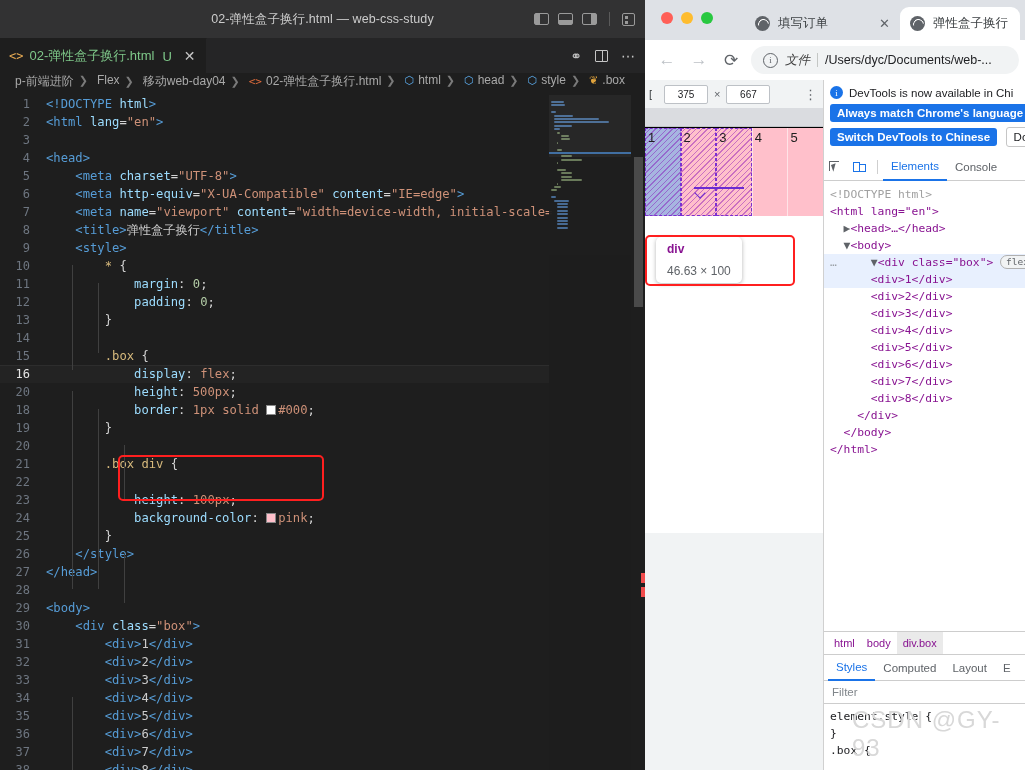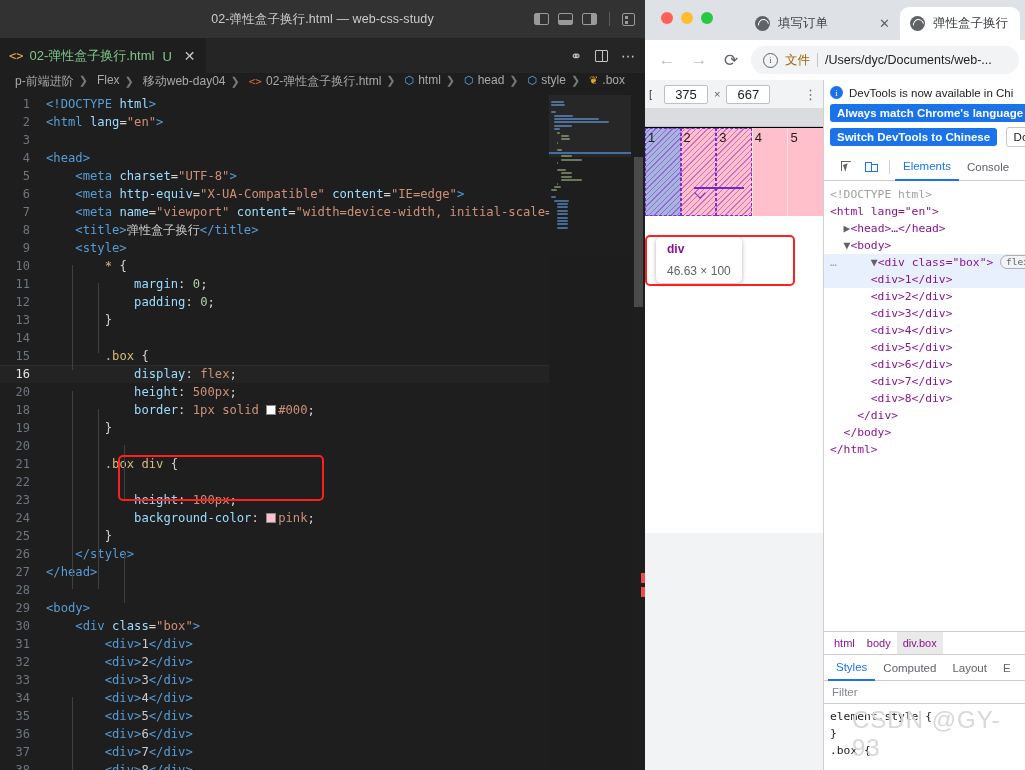--- a/index.html
+++ b/index.html
@@ -93,30 +93,30 @@
     border:1.6px solid #ffffff;border-right-color:transparent;border-bottom-color:transparent;transform:rotate(35deg);}
   .tab-x{color:#5f6368;font-size:13px;margin-left:6px;}
 
   .ch-toolbar{height:40px;background:#ffffff;display:flex;align-items:center;gap:0;padding:0 6px;}
   .nav-btn{width:32px;height:32px;display:flex;align-items:center;justify-content:center;color:#5f6368;font-size:17px;border-radius:50%;}
   .nav-btn.dim{color:#bdc1c6;}
   .omnibox{flex:1;height:28px;background:#f1f3f4;border-radius:14px;display:flex;align-items:center;gap:7px;
     padding:0 12px;margin-left:4px;font-size:12.5px;color:#202124;overflow:hidden;white-space:nowrap;}
   .info-ico{width:13px;height:13px;border:1.3px solid #5f6368;border-radius:50%;color:#5f6368;font-size:9px;
     display:flex;align-items:center;justify-content:center;flex:0 0 auto;font-family:"Liberation Serif",serif;}
-  .om-scheme{color:#a16207;}
+  .om-scheme{color:#404040;font-style:italic;}
   .om-divider{width:1px;height:14px;background:#c4c7c5;}
 
   
   .dt-wrap{position:absolute;left:0;top:80px;width:380px;height:690px;display:flex;}
   .viewport-col{width:178px;background:#f1f3f4;position:relative;}
   .device-bar{height:28px;display:flex;align-items:center;gap:6px;padding:0 4px;background:#f1f3f4;font-size:11.5px;color:#3c4043;}
   .dev-dd{color:#3c4043;font-size:11px;overflow:hidden;width:9px;white-space:nowrap;}
   .dim-input{width:44px;height:19px;background:#ffffff;border:1px solid #bdc1c6;border-radius:2px;
-    display:flex;align-items:center;justify-content:center;font-size:13px;color:#202124;box-sizing:border-box;}
+    display:flex;align-items:center;justify-content:center;font-size:10px;color:#202124;box-sizing:border-box;}
   .xsym{color:#5f6368;font-size:11px;}
   .kebab{color:#5f6368;font-size:13px;line-height:1;letter-spacing:0;margin-left:auto;padding-right:2px;}
   .ruler{height:18px;background:#dadce0;border-bottom:1px solid #c0c4c8;}
   .page-area{position:relative;background:#ffffff;height:525px;}
   .page-inner{position:relative;width:178px;height:525px;overflow:hidden;}
   .flexrow{position:absolute;left:0;top:0;height:88px;width:100%;display:flex;border-top:1px solid #000;}
   .cell{position:relative;background:#ffc0cb;color:#202020;font-size:13px;
     font-family:"Liberation Sans",sans-serif;box-sizing:border-box;display:block;}
   .cell span{position:absolute;left:3px;top:2px;}
   .cell.sel{background:#a6b5e0;}
@@ -135,21 +135,21 @@
   
   .devtools{width:202px;background:#ffffff;border-left:1px solid #d0d0d0;position:relative;overflow:hidden;}
   .dt-banner{padding:6px 6px 7px 6px;}
   .dt-banner-row{display:flex;align-items:center;gap:6px;font-size:11.5px;color:#202124;white-space:nowrap;}
   .bl-ico{width:13px;height:13px;border-radius:50%;background:#1a73e8;color:#fff;font-size:9px;
     display:flex;align-items:center;justify-content:center;flex:0 0 auto;font-family:"Liberation Serif",serif;}
   .btn-blue{background:#1a73e8;color:#fff;font-size:11.5px;font-weight:bold;border-radius:3px;
     padding:3px 7px;white-space:nowrap;display:inline-block;margin-top:5px;}
   .btn-white{background:#fff;border:1px solid #c6c6c6;color:#202124;font-size:11.5px;border-radius:3px;
     padding:3px 7px;white-space:nowrap;display:inline-block;margin-top:5px;margin-left:4px;}
-  .dt-tabbar{height:26px;border-bottom:1px solid #cdcdcd;display:flex;align-items:center;gap:0;padding-left:12px;}
+  .dt-tabbar{height:26px;border-bottom:1px solid #cdcdcd;display:flex;align-items:center;gap:0;padding-left:0;}
   .dt-tb-ico{width:22px;height:20px;display:flex;align-items:center;justify-content:center;margin-right:2px;}
   .inspect-ico{width:12px;height:12px;position:relative;}
   .inspect-ico::before{content:"";position:absolute;left:0;top:0;width:9px;height:9px;border:1.4px solid #5f6368;
     border-right:none;border-bottom:none;}
   .inspect-ico::after{content:"";position:absolute;left:3px;top:3px;width:0;height:0;
     border-left:5px solid #5f6368;border-bottom:7px solid transparent;transform:rotate(-20deg);}
   .device-ico{width:13px;height:12px;position:relative;}
   .device-ico .a{position:absolute;left:0;top:1px;width:7px;height:10px;border:1.5px solid #1a73e8;box-sizing:border-box;}
   .device-ico .b{position:absolute;left:6px;top:3px;width:7px;height:8px;border:1.5px solid #1a73e8;box-sizing:border-box;background:#fff;}
   .dt-vsep{width:1px;height:14px;background:#cfcfcf;margin:0 5px;}

